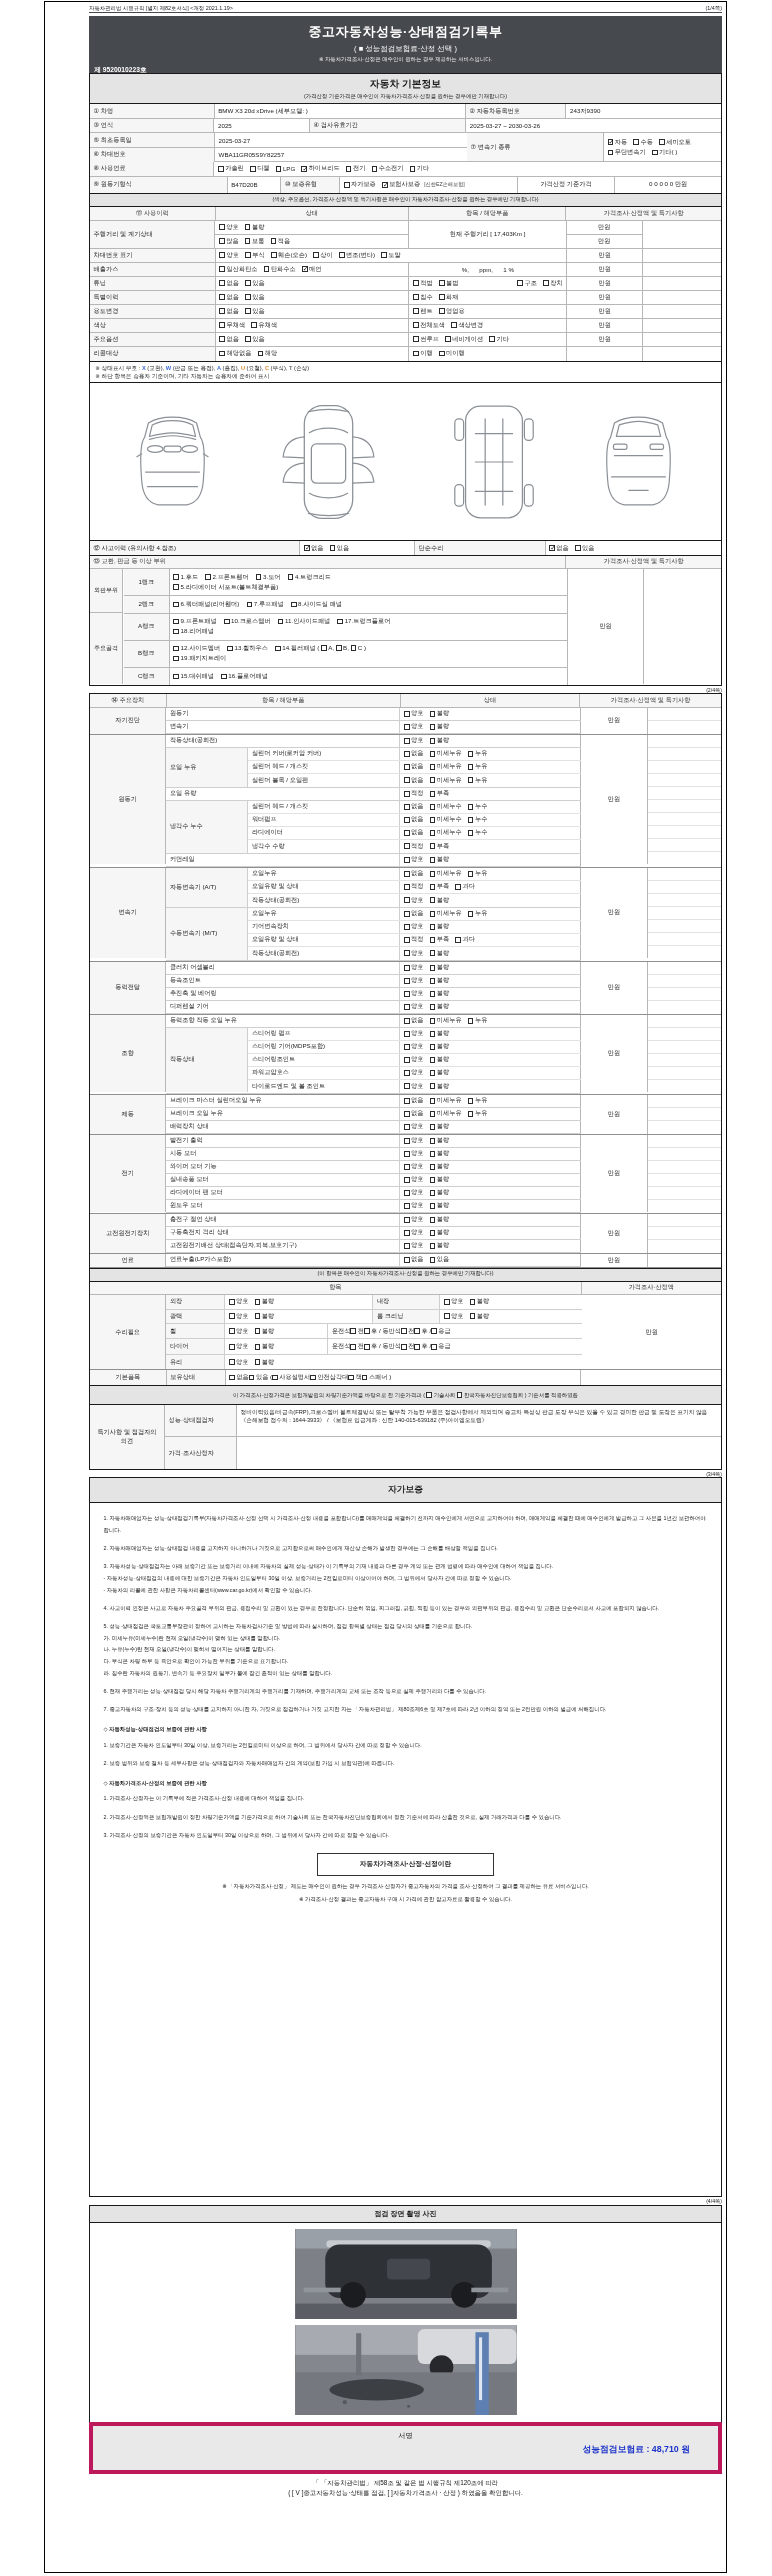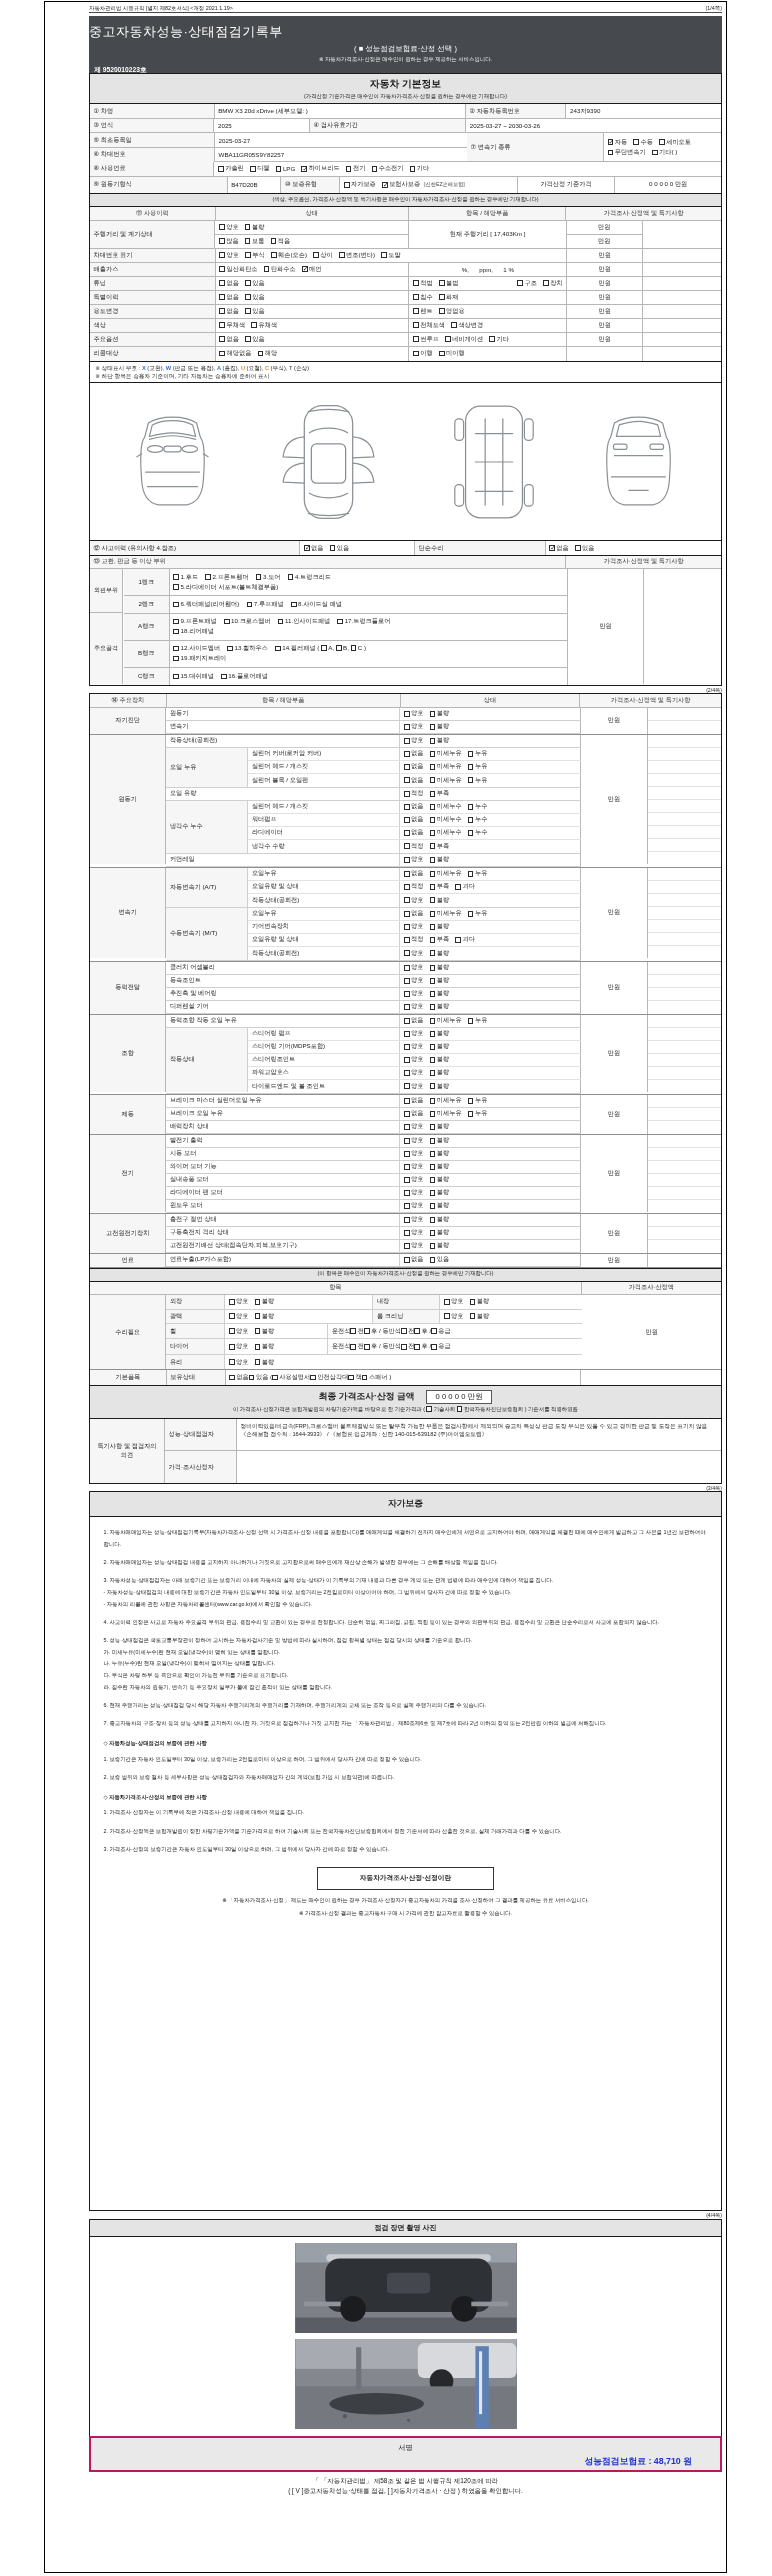--- a/index.html
+++ b/index.html
@@ -4,21 +4,21 @@
 <style>
   html,body{margin:0;padding:0;background:#fff;}
   body{width:773px;height:2576px;position:relative;font-family:"Liberation Sans","DejaVu Sans",sans-serif;color:#1c1c1c;}
   .page{position:absolute;left:44px;top:1px;width:683px;height:2572px;border:1px solid #000;background:#fff;box-sizing:border-box;}
   .content{margin-left:44px;width:633px;box-sizing:border-box;}
   .refrow{display:flex;justify-content:space-between;font-size:5.4px;color:#222;margin-top:3.1px;height:7.2px;}
   .marker{text-align:right;font-size:5.2px;height:8.2px;line-height:8.2px;color:#222;}
   
   .mainhdr{background:#46494e;color:#fff;height:62px;box-sizing:border-box;padding-top:1px;}
   .strip{height:2.6px;background:#fff;}
-  .mh-title{text-align:left;font-size:13px;font-weight:normal;letter-spacing:0.5px;margin-top:7.2px;}
+  .mh-title{text-align:center;font-size:13px;font-weight:bold;letter-spacing:0.5px;margin-top:7.2px;}
   .mh-sub{text-align:center;font-size:7.5px;margin-top:2.6px;}
   .mh-note{text-align:center;font-size:5.4px;margin-top:2.1px;color:#eee;}
   .mh-doc{font-size:6.7px;font-weight:bold;padding:3.6px 0 0 5.2px;}
   
   .sec{background:#e4e4e4;border:1px solid #1a1a1a;box-sizing:border-box;text-align:center;margin-top:-1px;}
   .sec .t{font-size:9.8px;font-weight:bold;padding-top:4.1px;}
   .sec .s{font-size:5.4px;padding:1.5px 0 3.6px;}
   
   .tbl{border:1px solid #1a1a1a;box-sizing:border-box;margin-top:-1px;background:#fff;}
   .tr{display:flex;border-bottom:0.5px solid #b7b7b7;box-sizing:border-box;}
@@ -45,21 +45,21 @@
   .notice p{margin:0 0 6.7px;}
   .notice .subh{font-weight:bold;margin:8.2px 0 4.1px;}
   .nbox{display:block;width:175px;margin:11.3px auto 5.2px;border:1px solid #333;text-align:center;font-weight:bold;font-size:6.7px;padding:3.1px 0;}
   .nnote{text-align:center;margin:2.1px 0;}
   
   .photosec{border:1px solid #1a1a1a;margin-top:-1px;height:218px;box-sizing:border-box;background:#fff;}
   .photosec .bar{background:#e4e4e4;border-bottom:0.8px solid #1a1a1a;text-align:center;font-weight:bold;font-size:7px;padding:3.1px 0;}
   .photowrap{display:flex;flex-direction:column;align-items:center;padding-top:6.2px;gap:6.2px;}
   .photo{width:222px;height:90px;background:#777;overflow:hidden;}
   
-  .signbox{border:2px solid #be185d;margin-top:-1px;height:36px;background:#e9e9e9;box-sizing:border-box;position:relative;}
+  .signbox{border:4px solid #be185d;margin-top:-1px;height:52px;background:#e9e9e9;box-sizing:border-box;position:relative;}
   .signbox .sg{position:absolute;left:0;right:0;top:5.2px;text-align:center;font-size:7.2px;color:#222;}
   .signbox .fee{position:absolute;right:28px;top:18.5px;font-size:8.8px;font-weight:bold;color:#1b33c9;}
   .footer{padding-top:4.1px;text-align:center;font-size:6.4px;line-height:1.65;color:#111;}
   .smalltx{font-size:5.2px;color:#444;}
   .pricecell{justify-content:center;font-size:6.2px;}
 </style>
 </head>
 <body>
 
 <div class="page">
@@ -1646,24 +1646,20 @@
           <div class="tr" style="height: 14.4px;">
             <div class="td lblc cen" style="width: 77px;">기본품목</div>
             <div class="td lblc" style="width: 59px;">보유상태</div>
             <div class="td" style="width: 357px;"><span class="cb"></span> 없음  <span class="cb"></span> 있음  ( <span class="cb"></span>사용설명서 <span class="cb"></span>안전삼각대 <span class="cb"></span>잭 <span class="cb"></span>스패너 )</div>
             <div class="td" style="width: 140px;"></div>
           </div>
         </div>
     </div>
 
     <div class="sec" style="padding:4.1px 0 4.6px">
-      <div style="font-size:8.8px;font-weight:bold">
-        <span>최종 가격조사·산정 금액</span>
-        <span style="display:inline-block;background:#fff;border:0.8px solid #555;padding:1px 8.2px;margin-left:9.3px;font-weight:normal;font-size:7.7px">0  0  0  0  0 만원</span>
-      </div>
       <div style="font-size:5.4px;margin-top:2.6px">이 가격조사·산정가격은 보험개발원의 차량기준가액을 바탕으로 한 기준가격과 ( <span class="cb"></span>기술사회 <span class="cb"></span>한국자동차진단보증협회 ) 기준서를 적용하였음</div>
     </div>
 
     <div class="tbl">
       <div style="display:flex">
         <div class="td lblc cen" style="width:77px;height:64px;font-size:6.2px">특기사항 및 점검자의 의견</div>
         <div style="width:556px">
             <div style="display: flex; height: 32px; border-bottom: 0.5px solid rgb(183, 183, 183); box-sizing: border-box;">
               <div class="td lblc" style="width: 72px; border-right: 0.5px solid rgb(183, 183, 183); font-size: 6.2px;">성능·상태점검자</div>
               <div class="td" style="width: 484px; border-right: none; font-size: 5.7px; line-height: 1.5; align-items: flex-start; padding-top: 2.6px;">정비이력있음/비금속(FRP),크로스멤버 볼트체결방식 또는 탈부착 가능한 부품은 점검사항에서 제외되며 중고차 특성상 판금 도장 부식은 있을 수 있고 경미한 판금 및 도장은 표기치 않음 《손해보험 접수처 : 1644-3933》 / 《보험료 입금계좌 : 신한 140-015-639182 (주)아이엠오토랩》</div>

